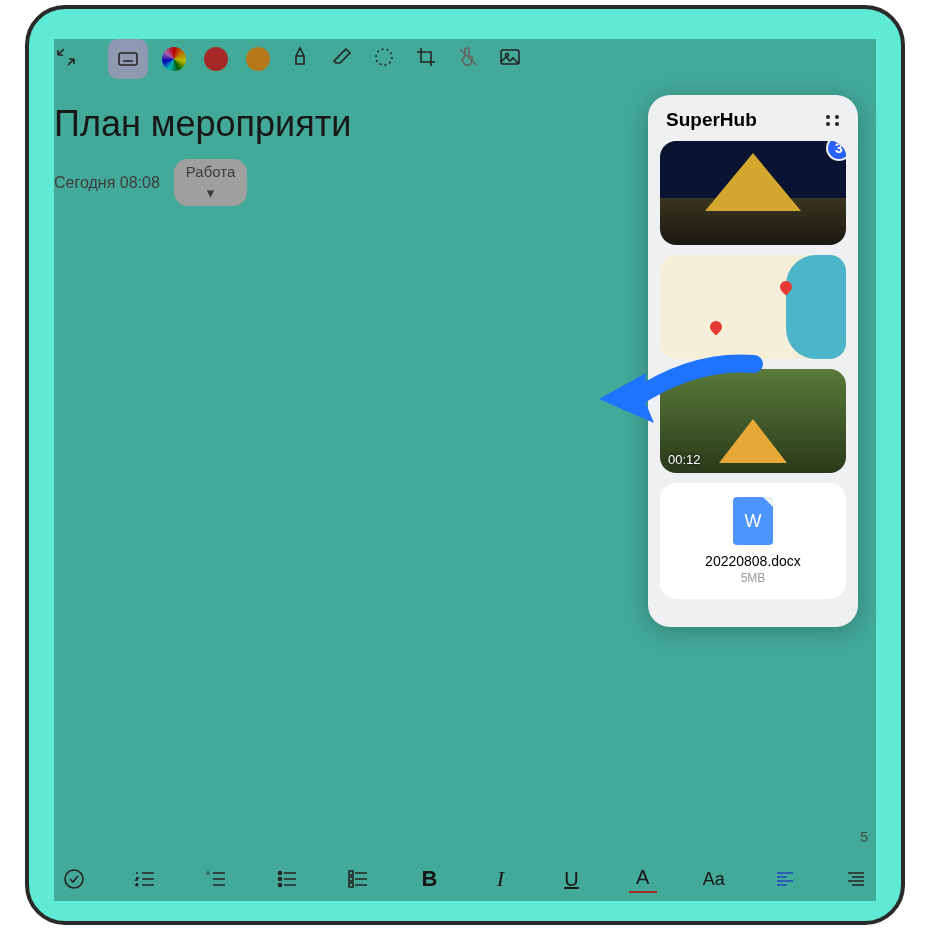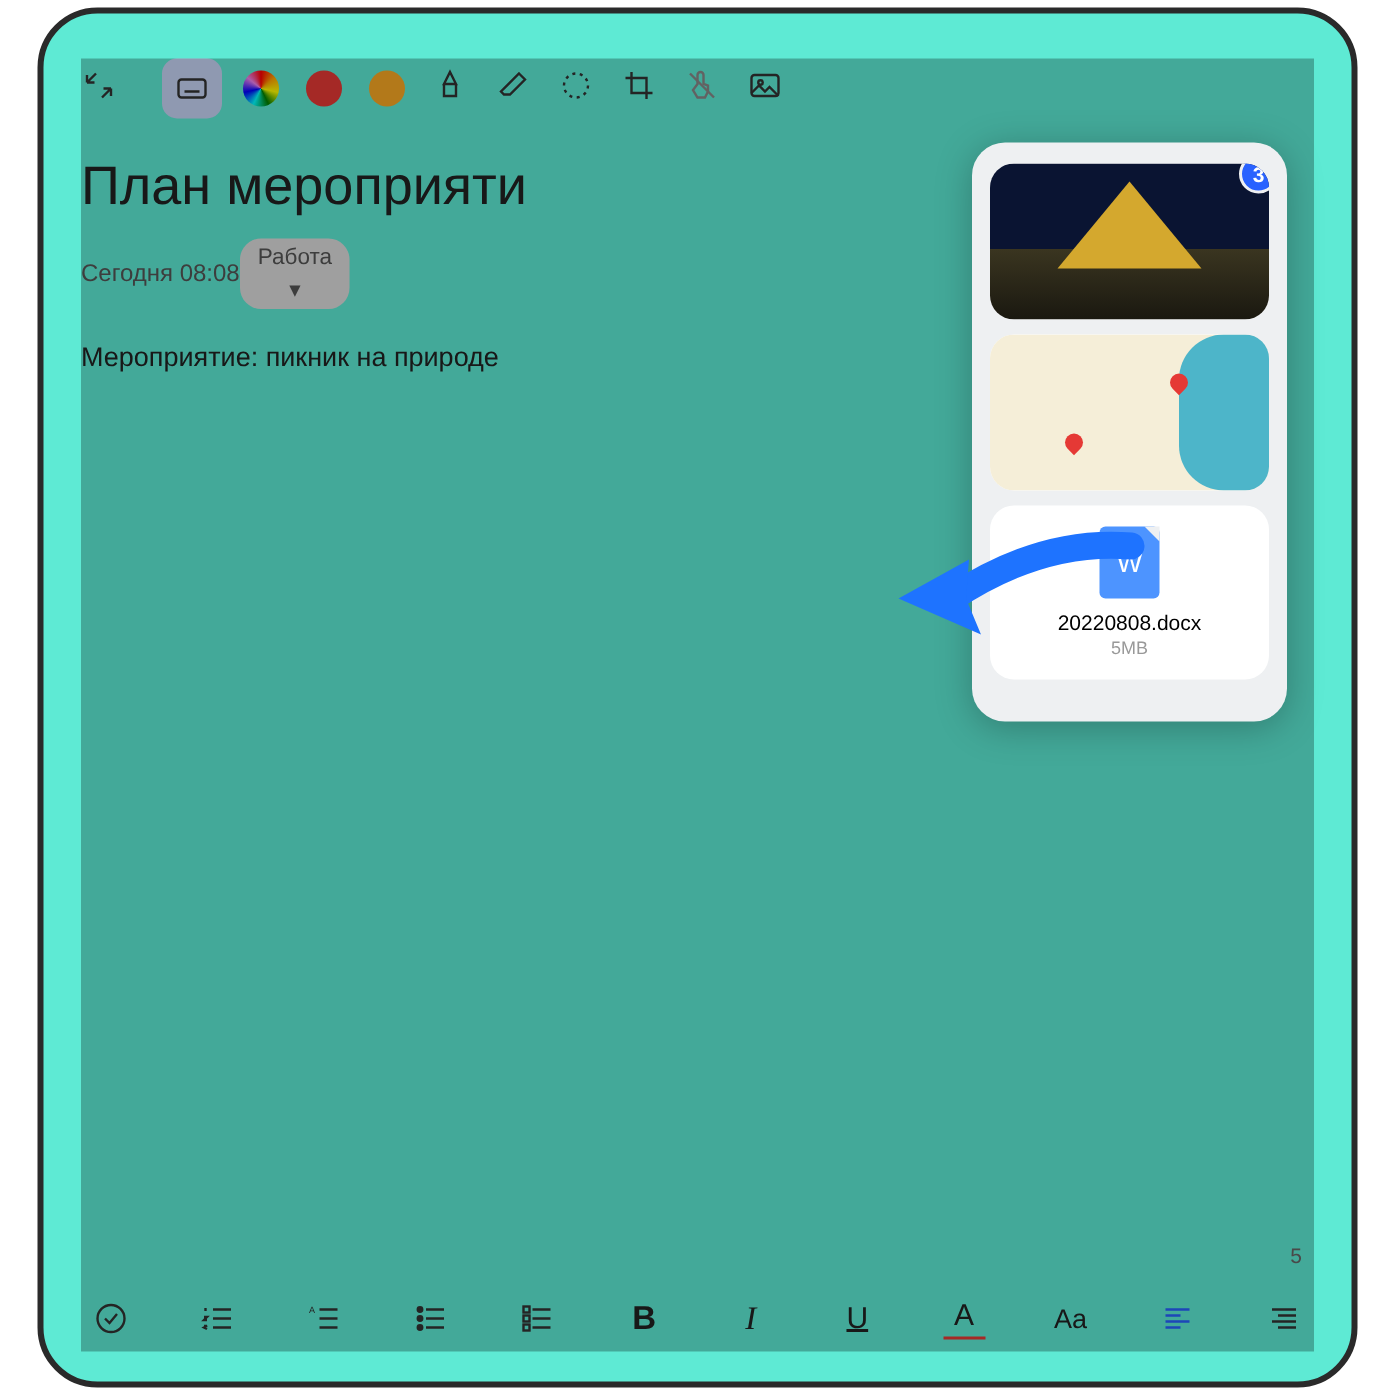--- a/index.html
+++ b/index.html
@@ -10,21 +10,21 @@
 .topbar { display: flex; align-items: center; gap: 6px; }
 .collapse-icon { width: 28px; height: 28px; margin-right: 20px; }
 .tool-btn { width: 40px; height: 40px; border-radius: 10px; display: flex; align-items: center; justify-content: center; }
 .tool-btn.active { background: #c7d5f5; }
 .color-dot { width: 24px; height: 24px; border-radius: 50%; }
 .rainbow { background: conic-gradient(red,orange,yellow,green,cyan,blue,violet,red); }
 .red { background: #e53935; }
 .yellow { background: #f9a825; }
 .toolbar { display: flex; align-items: center; gap: 18px; margin-left: 8px; }
 .title { font-size: 36px; font-weight: 500; color: #222; margin-top: 24px; }
-.meta { display: flex; align-items: center; gap: 0; margin-top: 14px; font-size: 16px; color: #555; }
+.meta { display: flex; align-items: center; gap: 14px; margin-top: 14px; font-size: 16px; color: #555; }
 .tag { background: #ddd; border-radius: 14px; padding: 4px 12px; font-size: 15px; color: #555; display: flex; align-items: center; gap: 4px; flex-direction: column; }
 .body-text { margin-top: 22px; font-size: 18px; color: #222; }
 .page-num { position: absolute; bottom: 56px; right: 8px; font-size: 14px; color: #666; }
 .bottombar { position: absolute; bottom: 8px; left: 0; right: 0; display: flex; align-items: center; justify-content: space-between; padding: 0 6px; }
 .bottombar .ico { width: 28px; height: 28px; display: flex; align-items: center; justify-content: center; color: #222; }
 .fmt-bold { font-weight: 700; font-size: 22px; }
 .fmt-italic { font-style: italic; font-size: 22px; font-family: serif; }
 .fmt-u { text-decoration: underline; font-size: 20px; }
 .fmt-a { font-size: 20px; border-bottom: 2px solid #e53935; padding-bottom: 1px; }
 .fmt-aa { font-size: 18px; text-align: right; }
@@ -105,21 +105,20 @@
   </div>
 
   <h1 class="title">План мероприяти</h1>
   <div class="meta">
     <span>Сегодня 08:08</span>
     <span class="tag">
           <span>Работа</span> 
           <span>▾</span>
         </span>
   </div>
-  <div class="body-text">Мероприятие: пикник на природе</div>
 
   <div class="page-num">5</div>
 
   <div class="bottombar">
     <span class="ico">
           <svg class="ic" viewBox="0 0 24 24">
             <circle cx="12" cy="12" r="9"></circle>
             <path d="M8 12l3 3 5-6"></path>
           </svg>
         </span>
@@ -163,33 +162,48 @@
     <span class="ico">
           <svg class="ic" viewBox="0 0 24 24">
             <path d="M4 6h16M8 10h12M4 14h16M8 18h12"></path>
           </svg>
         </span>
   </div>
 
   <div class="dimmer"></div>
 
   <div class="superhub">
+    <div class="sh-head">
+      <span class="sh-title">SuperHub</span>
+      <span class="sh-handle">
+            <span></span>
+            <span></span>
+            <span></span>
+            <span></span>
+          </span>
+    </div>
     <div class="sh-card">
       <div class="sh-img night">
             <div class="tent-y"></div>
           </div>
       <div class="badge">3</div>
     </div>
     <div class="sh-card">
       <div class="sh-img map">
         <div class="river"></div>
         <div class="pin" style="top:26px;left:120px"></div>
         <div class="pin" style="top:66px;left:50px"></div>
       </div>
     </div>
+    <div class="sh-card">
+      <div class="sh-img forest">
+            <div class="tent-o"></div>
+          </div>
+      <div class="duration">00:12</div>
+    </div>
     <div class="sh-card file">
       <div class="file-icon">W</div>
       <div class="file-name">20220808.docx</div>
       <div class="file-size">5MB</div>
     </div>
   </div>
 
   <div class="arrow">
     <svg viewBox="0 0 180 90">
           <path d="M170 15 Q110 10 50 50" stroke="#1e73ff" stroke-width="18" fill="none" stroke-linecap="round"></path>

